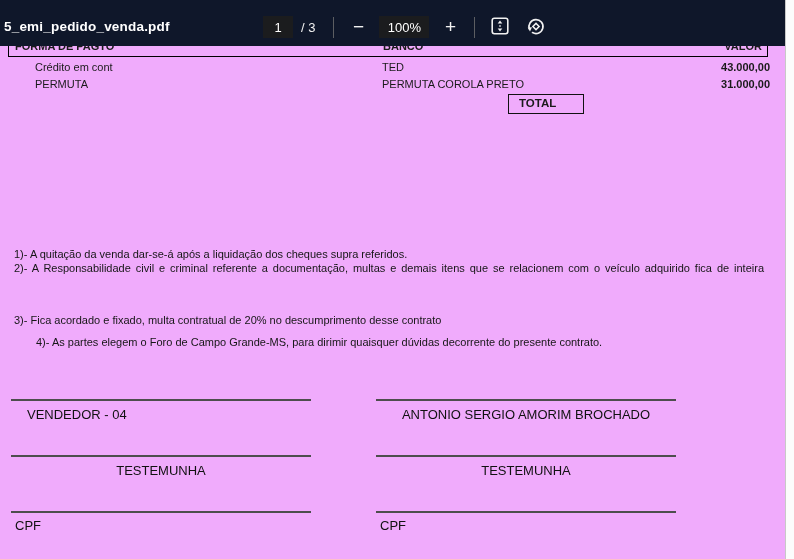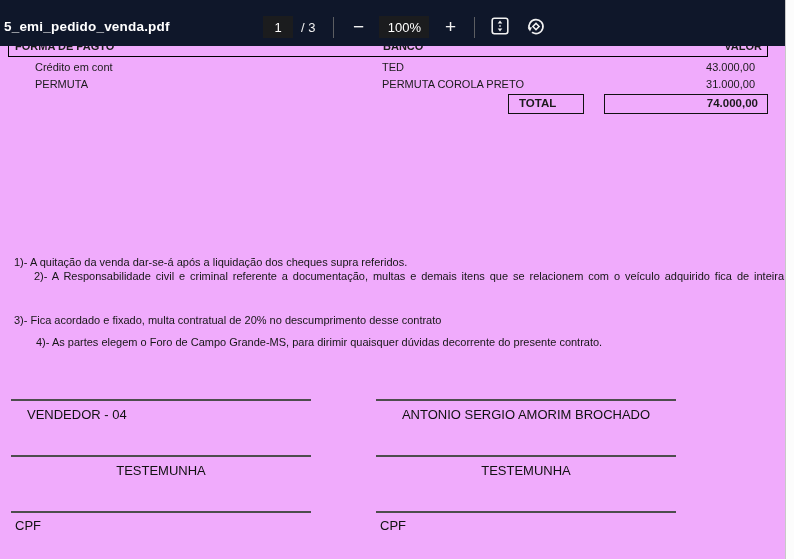--- a/index.html
+++ b/index.html
@@ -14,36 +14,36 @@
   .tbl-header { position: absolute; left: 8px; top: 39px; width: 760px; height: 18px;
     border: 1px solid #000; border-top: none; font-weight: bold; font-size: 11px; }
   .tbl-header span { position: absolute; top: 0; line-height: 15px; }
   .th-forma { left: 6px; }
   .th-banco { left: 374px; }
   .th-valor { right: 5px; }
 
   .tbl-row { position: absolute; left: 0; width: 785px; height: 16px; font-size: 11px; }
   .tbl-row .c1 { position: absolute; left: 7px; margin-left: 28px; }
   .tbl-row .c2 { position: absolute; left: 382px; }
-  .tbl-row .c3 { position: absolute; right: 30px; }
+  .tbl-row .c3 { position: absolute; right: 15px; font-weight: bold; }
   .row-1 { top: 61px; }
   .row-2 { top: 78px; }
 
   .total-box-label { position: absolute; left: 508px; top: 94px; width: 76px; height: 20px;
     border: 1.5px solid #111; font-weight: bold; font-size: 11.5px; line-height: 17px; padding-left: 10px; }
   .total-box-value { position: absolute; left: 604px; top: 94px; width: 164px; height: 20px;
     border: 1.5px solid #111; font-weight: bold; font-size: 11.5px; line-height: 17px;
     text-align: right; padding-right: 9px; }
 
   
   .clause { position: absolute; left: 14px; width: 750px; font-size: 11px; line-height: 14px;
     white-space: nowrap; color: #161616; }
   .clause-just { white-space: normal; text-align: justify; text-align-last: justify; }
-  .cl-1 { top: 247px; margin-top: 8px; }
-  .cl-2 { top: 269px; margin-left: 20px; }
+  .cl-1 { top: 247px; }
+  .cl-2 { top: 261px; }
   .cl-3 { top: 291px; left: 32px; width: 732px; }
   .cl-4 { top: 313px; }
   .cl-5 { top: 335px; margin-left: 22px; }
 
   
   .sig-line { position: absolute; height: 0; border-top: 2px solid #4d4d4d; width: 300px; }
   .sl-left  { left: 11px; }
   .sl-right { left: 376px; }
   .sl-r1 { top: 399px; }
   .sl-r2 { top: 455px; }
@@ -98,21 +98,20 @@
       <span class="c2">TED</span>
       <span class="c3">43.000,00</span>
     </div>
     <div class="tbl-row row-2">
       <span class="c1">PERMUTA</span>
       <span class="c2">PERMUTA COROLA PRETO</span>
       <span class="c3">31.000,00</span>
     </div>
 
     <div class="total-box-label">TOTAL</div>
-    <div class="total-box-value">74.000,00</div>
 
     <div class="clause cl-1">1)- A quitação da venda dar-se-á após a liquidação dos cheques supra referidos.</div>
     <div class="clause cl-2 clause-just">2)- A Responsabilidade civil e criminal referente a documentação, multas e demais itens que se relacionem com o veículo adquirido fica de inteira</div>
     <div class="clause cl-4">3)- Fica acordado e fixado, multa contratual de 20% no descumprimento desse contrato</div>
     <div class="clause cl-5">4)- As partes elegem o Foro de Campo Grande-MS, para dirimir quaisquer dúvidas decorrente do presente contrato.</div>
 
     <div class="sig-line sl-left sl-r1"></div>
     <div class="sig-line sl-right sl-r1"></div>
     <div class="sig-line sl-left sl-r2"></div>
     <div class="sig-line sl-right sl-r2"></div>

